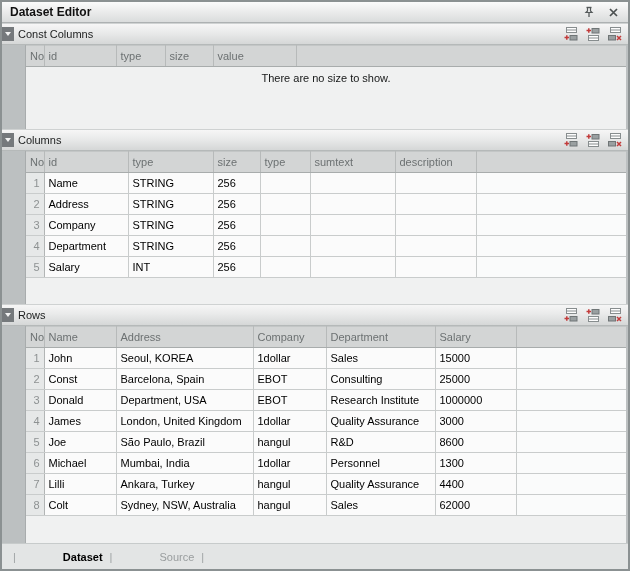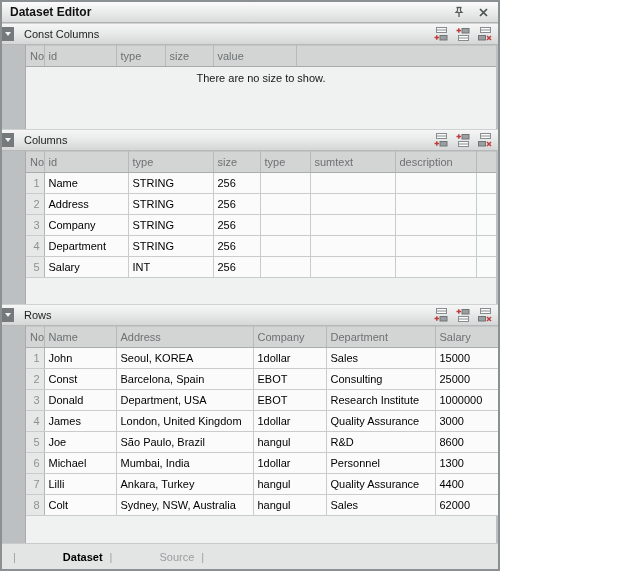--- a/index.html
+++ b/index.html
@@ -1,29 +1,29 @@
 <!DOCTYPE html>
 <html><head>
 <meta charset="utf-8">
 <style>
   html,body{margin:0;padding:0;background:#fff;}
   body{width:630px;height:571px;font-family:"Liberation Sans",sans-serif;font-size:11px;color:#000;}
-  .window{position:relative;width:500px;height:571px;box-sizing:border-box;border:2px solid #8b9192;background:#bcc0c1;display:flex;flex-direction:column;overflow:hidden;}
+  .window{position:relative;width:630px;height:571px;box-sizing:border-box;border:2px solid #8b9192;background:#bcc0c1;display:flex;flex-direction:column;overflow:hidden;}
 
   
   .titlebar{height:21px;flex:0 0 21px;background:linear-gradient(#fbfbfb,#dadcdc);border-bottom:1px solid #adb1b2;display:flex;align-items:center;padding:0 8px;box-sizing:border-box;}
   .titlebar .title{font-weight:bold;font-size:12px;color:#111;}
   .titlebar-tools{margin-left:auto;display:flex;align-items:center;gap:10px;}
   .tbtn{display:inline-flex;align-items:center;justify-content:center;width:14px;height:14px;cursor:default;}
 
   
   .sec-header{height:22px;flex:0 0 22px;background:linear-gradient(#f6f6f6 0%,#e9eaea 45%,#d5d7d7 100%);border-top:1px solid #cfd2d2;border-bottom:1px solid #b5b9b9;display:flex;align-items:center;box-sizing:border-box;}
   .collapse-btn{width:12px;height:14px;background:#75797c;display:inline-flex;align-items:center;justify-content:center;flex:0 0 12px;}
   .chev{width:0;height:0;border-left:3px solid transparent;border-right:3px solid transparent;border-top:4px solid #f2f3f3;}
-  .sec-title{margin-left:10px;color:#1c1e1e;}
+  .sec-title{margin-left:4px;color:#1c1e1e;}
   .sec-tools{margin-left:auto;display:flex;align-items:center;gap:7px;padding-right:6px;}
   .ibtn{width:15px;height:14px;display:inline-flex;cursor:default;}
 
   
   .tablewrap{background:#bcc0c1;padding-left:11px;padding-right:2px;box-sizing:border-box;overflow:hidden;}
   .tw-const{height:84px;flex:0 0 84px;}
   .tw-cols{height:153px;flex:0 0 153px;}
   .tw-rows{height:217px;flex:0 0 217px;}
   .tbl-area{background:#f0f1f1;height:100%;position:relative;border-left:1px solid #a8acad;margin-left:12px;}
   table.grid{border-collapse:collapse;table-layout:fixed;width:100%;}

